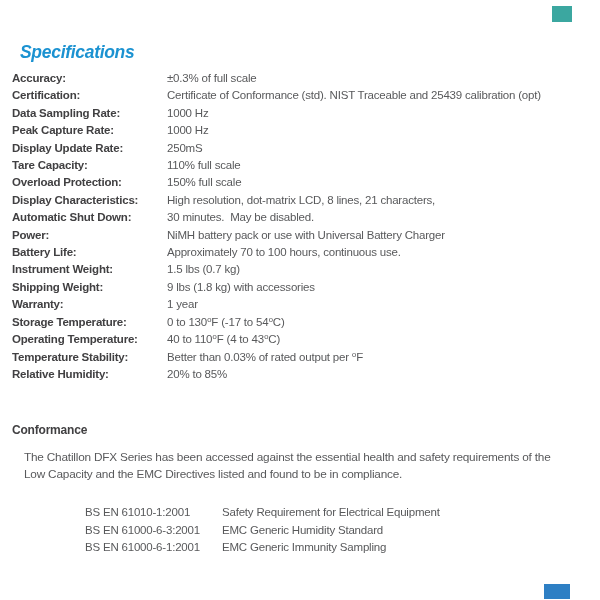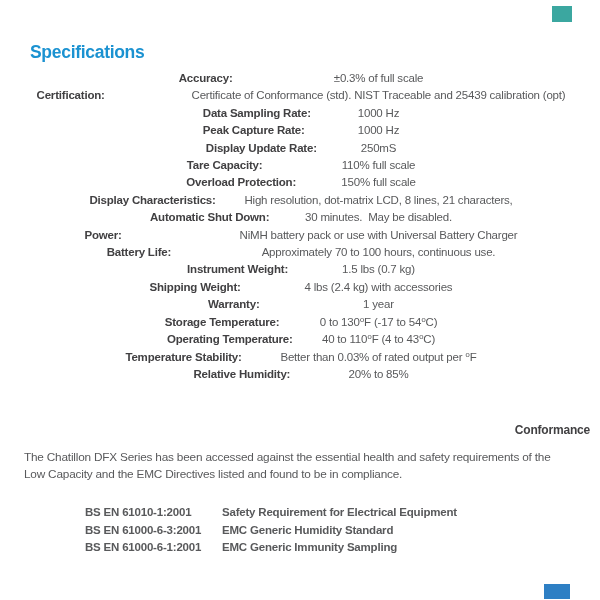--- a/index.html
+++ b/index.html
@@ -28,59 +28,58 @@
   }
   .corner-accent.bottom {
     bottom: 1px; right: 30px; width: 26px; height: 15px;
     background: var(--accent-blue);
   }
   .content {
     position: absolute;
     left: 12px; top: 42px; right: 10px;
   }
   h1.specs-heading {
-    margin: 0 0 8px 18px;
+    margin: 0 0 8px 8px;
     font-size: 17.5px;
     line-height: 20px;
     font-weight: bold;
     color: var(--heading-blue);
     letter-spacing: -0.3px;
+    font-style: italic;
   }
   .spec-table { font-size: 11.5px; }
-  .spec-row { display: flex; line-height: 17.4px; justify-content: center; }
+  .spec-row { display: flex; line-height: 17.4px; }
   .spec-label {
     width: 155px;
     flex-shrink: 0;
     font-weight: bold;
     color: var(--label-gray);
   }
   .spec-value {
     color: var(--value-gray);
     white-space: pre-wrap;
   }
   .conformance { margin-top: 40px; }
   h2.conformance-heading {
     margin: 0 0 3px 0;
     font-size: 12px;
     line-height: 14px;
     font-weight: bold;
     color: var(--label-gray);
-    text-align: right;
   }
   .conformance-body {
     margin: 12px;
     font-size: 11.8px;
     line-height: 16.5px;
     color: var(--value-gray);
     max-width: 580px;
   }
   .standards {
     margin: 22px 0 0 73px;
     font-size: 11.5px;
-    font-weight: bold;
   }
   .standard-row { display: flex; line-height: 17.2px; }
   .standard-code { width: 137px; flex-shrink: 0; }
   .standard-desc { }
 </style>
 </head>
 <body>
 
 <div class="page">
 
@@ -135,21 +134,21 @@
       <div class="spec-row">
         <span class="spec-label">Battery Life:</span>
         <span class="spec-value">Approximately 70 to 100 hours, continuous use.</span>
       </div>
       <div class="spec-row">
         <span class="spec-label">Instrument Weight:</span>
         <span class="spec-value">1.5 lbs (0.7 kg)</span>
       </div>
       <div class="spec-row">
         <span class="spec-label">Shipping Weight:</span>
-        <span class="spec-value">4 lbs (2.4 kg) with accessories</span>
+        <span class="spec-value">9 lbs (1.8 kg) with accessories</span>
       </div>
       <div class="spec-row">
         <span class="spec-label">Warranty:</span>
         <span class="spec-value">1 year</span>
       </div>
       <div class="spec-row">
         <span class="spec-label">Storage Temperature:</span>
         <span class="spec-value">0 to 130⁰F (-17 to 54⁰C)</span>
       </div>
       <div class="spec-row">

